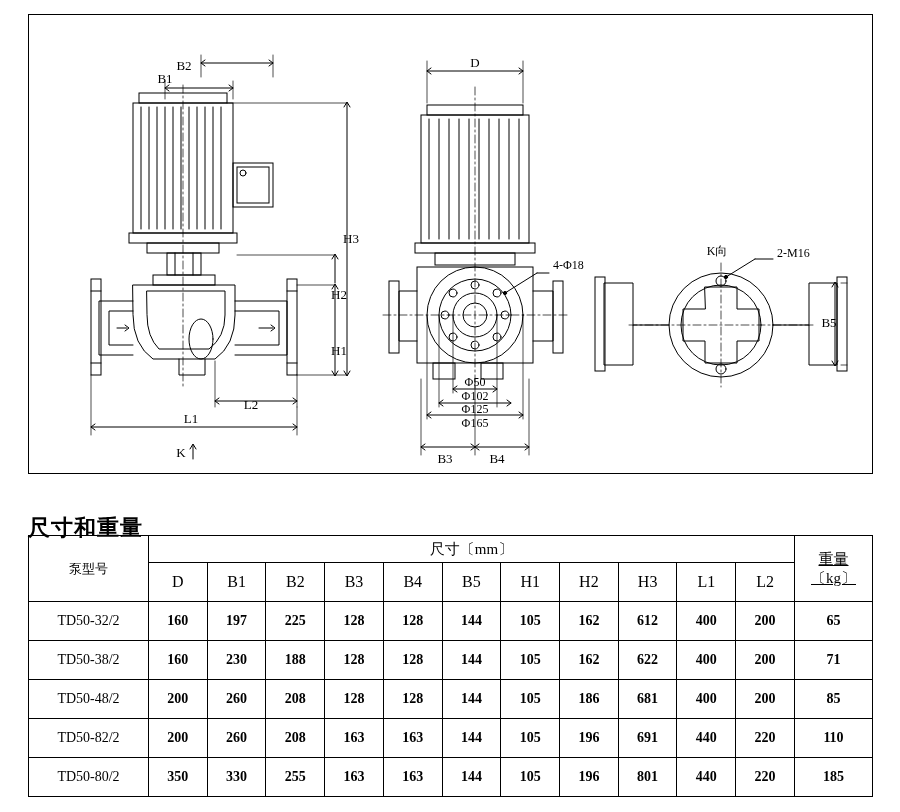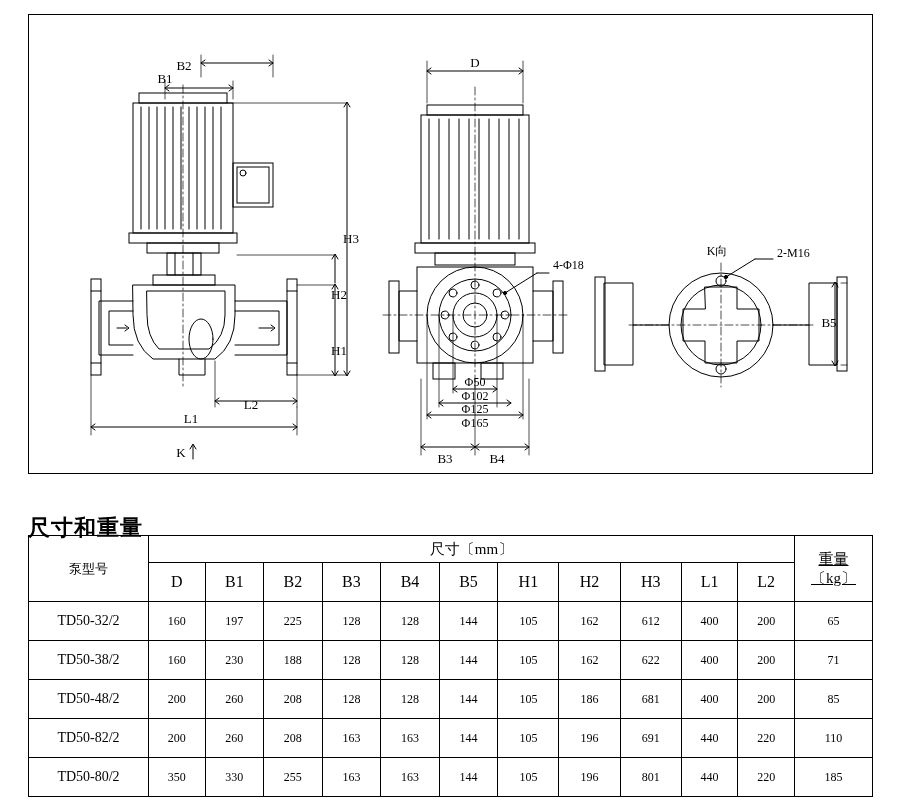--- a/index.html
+++ b/index.html
@@ -68,21 +68,21 @@
     text-decoration: underline;
   }
   table.spec th.hdr-col {
     height: 39px;
     font-size: 16px;
     font-family: "Liberation Serif", serif;
   }
   table.spec td.model-cell {
     font-size: 14px;
   }
-  table.spec td.val { font-size: 12px; }
+  table.spec td.val { font-size: 14px; font-weight: bold; }
   .wt-l1 { display:block; }
   .wt-l2 { display:block; }
 </style>
 </head>
 <body>
 
 <div class="page">
 
   <div class="drawing-box">
     <svg width="845" height="460" viewBox="0 0 845 460" xmlns="http://www.w3.org/2000/svg">

